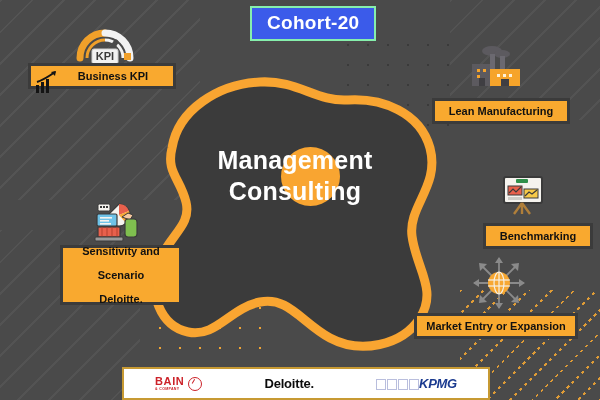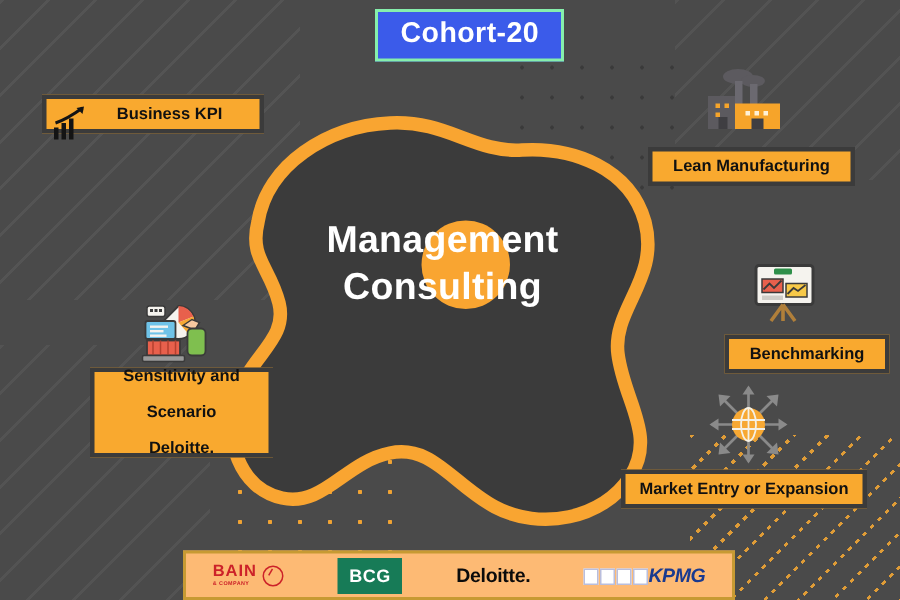--- a/index.html
+++ b/index.html
@@ -88,21 +88,21 @@
   .icon-box{position:absolute;}
   .icon-kpi{left:72px;top:14px;width:66px;height:52px;}
   .icon-factory{left:466px;top:42px;width:60px;height:50px;}
   .icon-board{left:500px;top:172px;width:46px;height:46px;}
   .icon-globe{left:472px;top:256px;width:54px;height:54px;}
   .icon-analytics{left:92px;top:195px;width:54px;height:48px;}
 
   
   .logo-bar{
     position:absolute;left:122px;top:367px;width:368px;height:33px;
-    background:#fdba74;border:2px solid #c79a33;
+    background:#ffffff;border:2px solid #c79a33;
     display:flex;align-items:center;justify-content:space-around;
     box-sizing:border-box;
   }
   .logo{display:flex;align-items:center;justify-content:center;}
   .logo-bain{flex-direction:row;align-items:center;gap:2px;}
   .bain-text{display:flex;flex-direction:column;align-items:flex-start;line-height:1;}
   .bain-main{color:#cc2229;font-weight:bold;font-size:11px;letter-spacing:.6px;}
   .bain-sub{color:#cc2229;font-weight:bold;font-size:3.6px;letter-spacing:.3px;margin-top:1px;}
   .bain-mark{width:12px;height:12px;border-radius:50%;border:1.6px solid #cc2229;position:relative;margin-left:2px;}
   .bain-mark::after{content:"";position:absolute;left:4px;top:1.5px;width:1.4px;height:4.5px;background:#cc2229;transform:rotate(30deg);}
@@ -138,20 +138,32 @@
 
   <div class="center-circle"></div>
 
   <div class="center-title">
     <div>Management</div>
     <div>Consulting</div>
   </div>
 
   <div class="cohort-badge">Cohort-20</div>
 
+  <div class="icon-box icon-kpi">
+    <svg viewBox="0 0 66 52" xmlns="http://www.w3.org/2000/svg">
+      <path d="M8,44 A25,25 0 0,1 33,19" fill="none" stroke="#f0a02a" stroke-width="7" stroke-linecap="round"></path>
+      <path d="M33,19 A25,25 0 0,1 58,44" fill="none" stroke="#f2f2f2" stroke-width="7" stroke-linecap="round"></path>
+      <path d="M15,44 A18,18 0 0,1 33,26" fill="none" stroke="#f0a02a" stroke-width="3"></path>
+      <path d="M33,26 A18,18 0 0,1 51,44" fill="none" stroke="#f2f2f2" stroke-width="3"></path>
+      <rect x="52" y="39" width="7" height="7" fill="#f0a02a"></rect>
+      <path d="M33,44 L44,28" stroke="#4a4a4a" stroke-width="5" stroke-linecap="round"></path>
+      <rect x="20" y="35" width="26" height="15" rx="2" fill="#f2f2f2" stroke="#cfcfcf" stroke-width="1"></rect>
+      <text x="33" y="46" font-family="Liberation Sans, sans-serif" font-size="11" font-weight="bold" fill="#3b3b3b" text-anchor="middle">KPI</text>
+    </svg>
+  </div>
   <div class="chip chip-kpi">
     <span>Business KPI</span>
   </div>
   <div class="icon-box" style="left:34px;top:70px;width:26px;height:24px;">
     <svg viewBox="0 0 26 24" xmlns="http://www.w3.org/2000/svg">
       <rect x="2" y="15" width="3" height="8" fill="#141414"></rect>
       <rect x="7" y="12" width="3" height="11" fill="#141414"></rect>
       <rect x="12" y="9" width="3" height="14" fill="#141414"></rect>
       <path d="M3,12 C9,10 14,7 21,2" stroke="#141414" stroke-width="2" fill="none"></path>
       <path d="M17,2 L22,1 L21,6 Z" fill="#141414"></path>
@@ -269,23 +281,20 @@
   <div class="logo-bar">
 
     <div class="logo logo-bain">
       <div class="bain-text">
         <span class="bain-main">BAIN</span>
         <span class="bain-sub">&amp; COMPANY</span>
       </div>
       <span class="bain-mark"></span>
     </div>
 
-    <div class="logo">
-      <span class="logo-bcg">BCG</span>
-    </div>
 
     <div class="logo">
       <span class="logo-deloitte">Deloitte</span>
         <span class="logo-deloitte dot">.</span>
     </div>
 
     <div class="logo logo-kpmg">
       <span class="kpmg-boxes">
         <span></span>
           <span></span>

